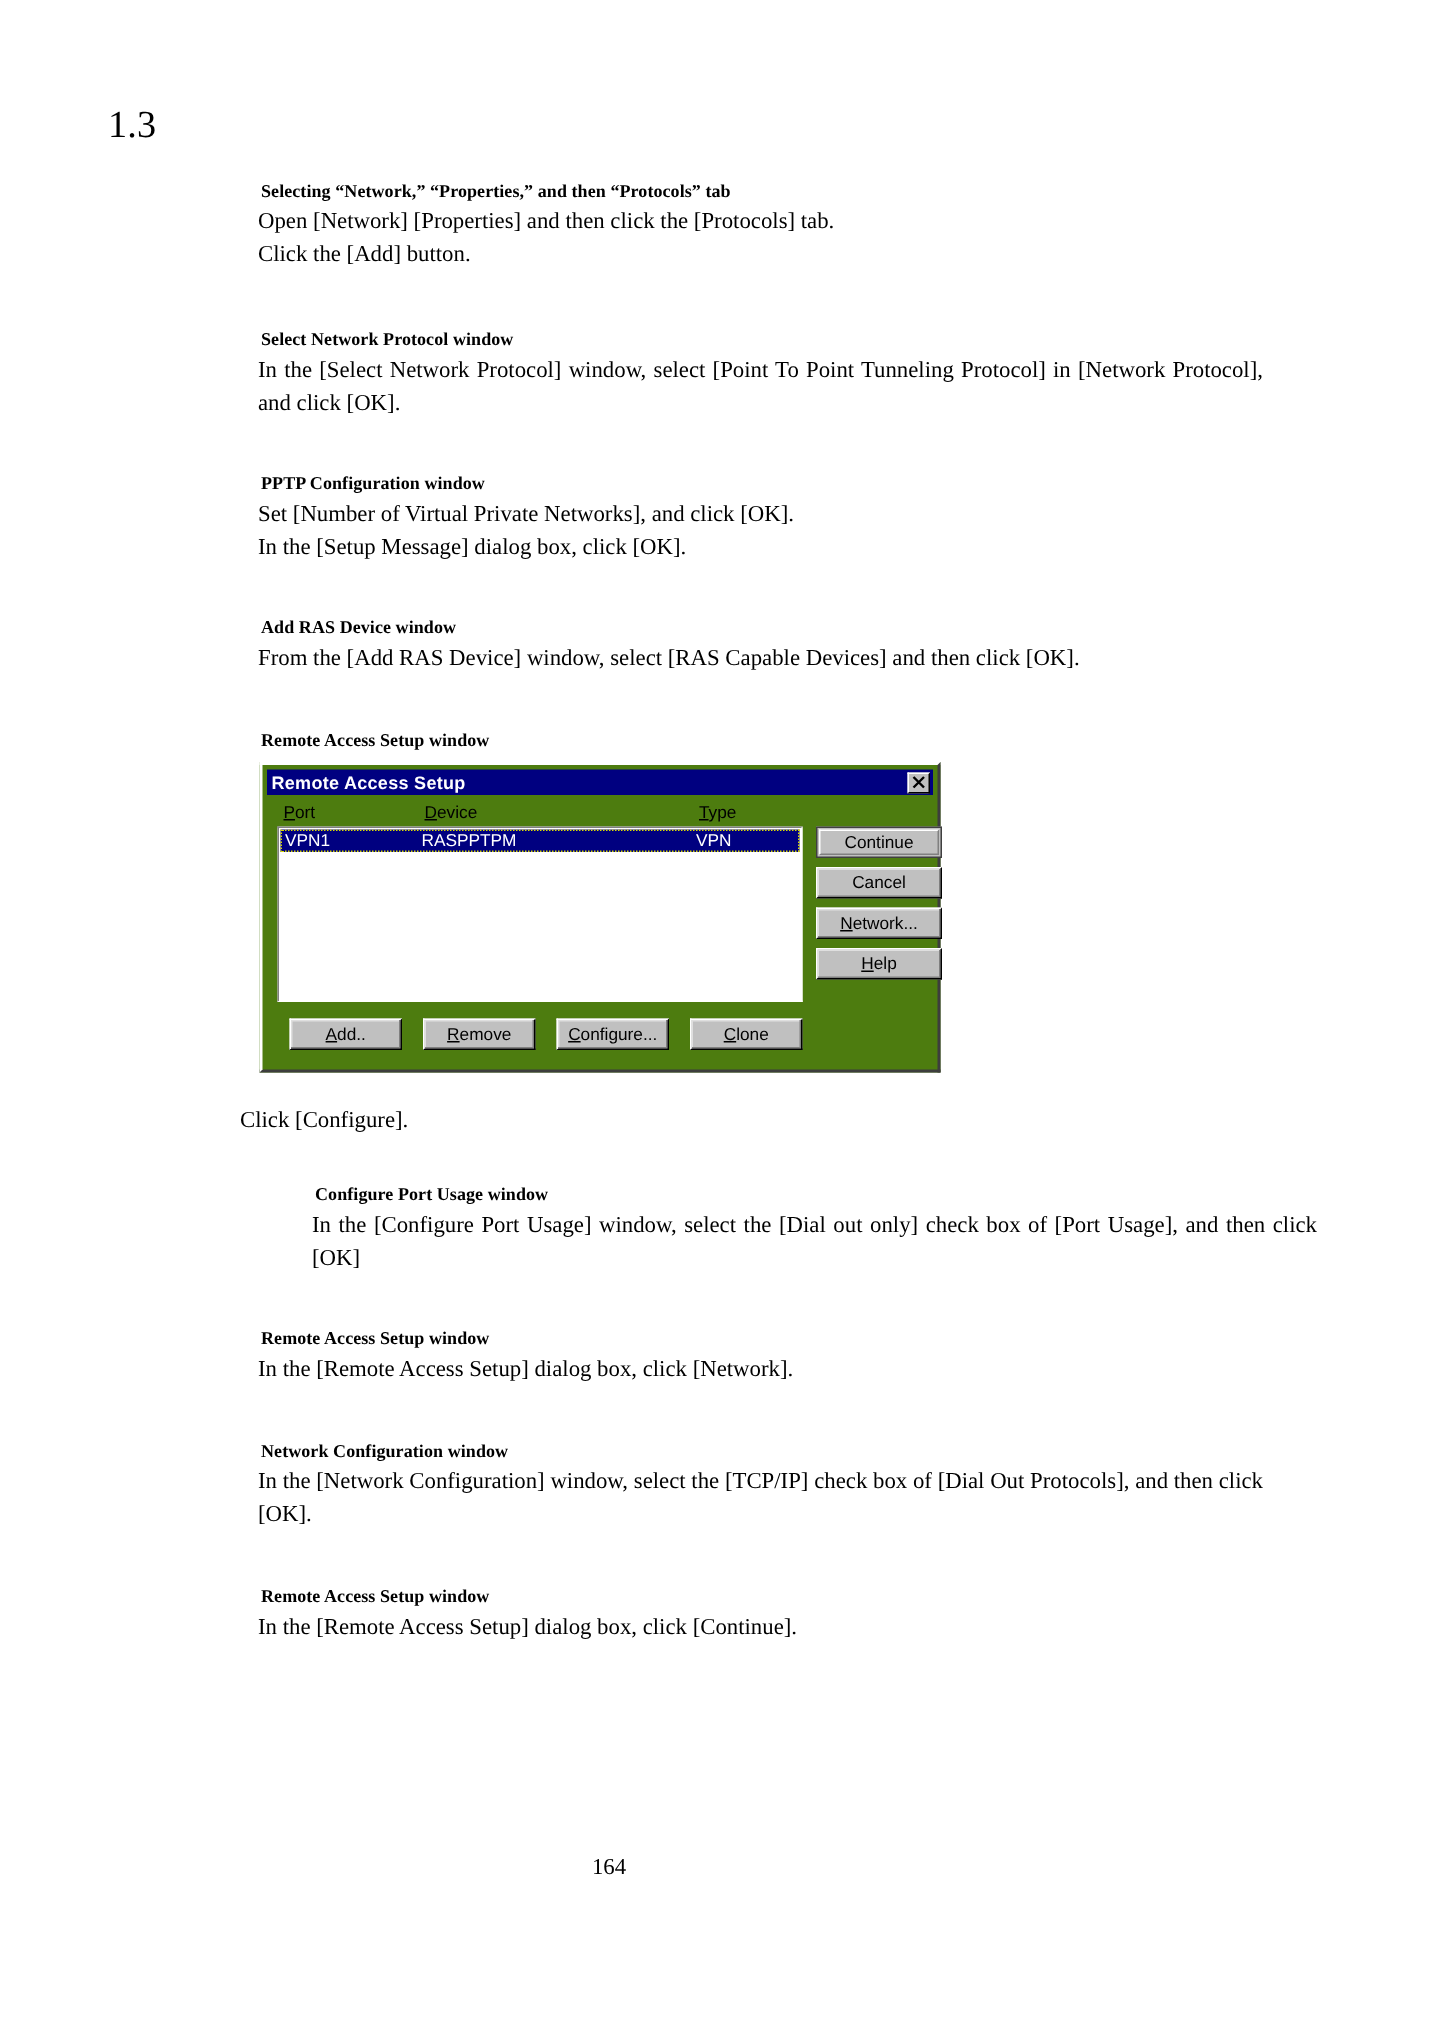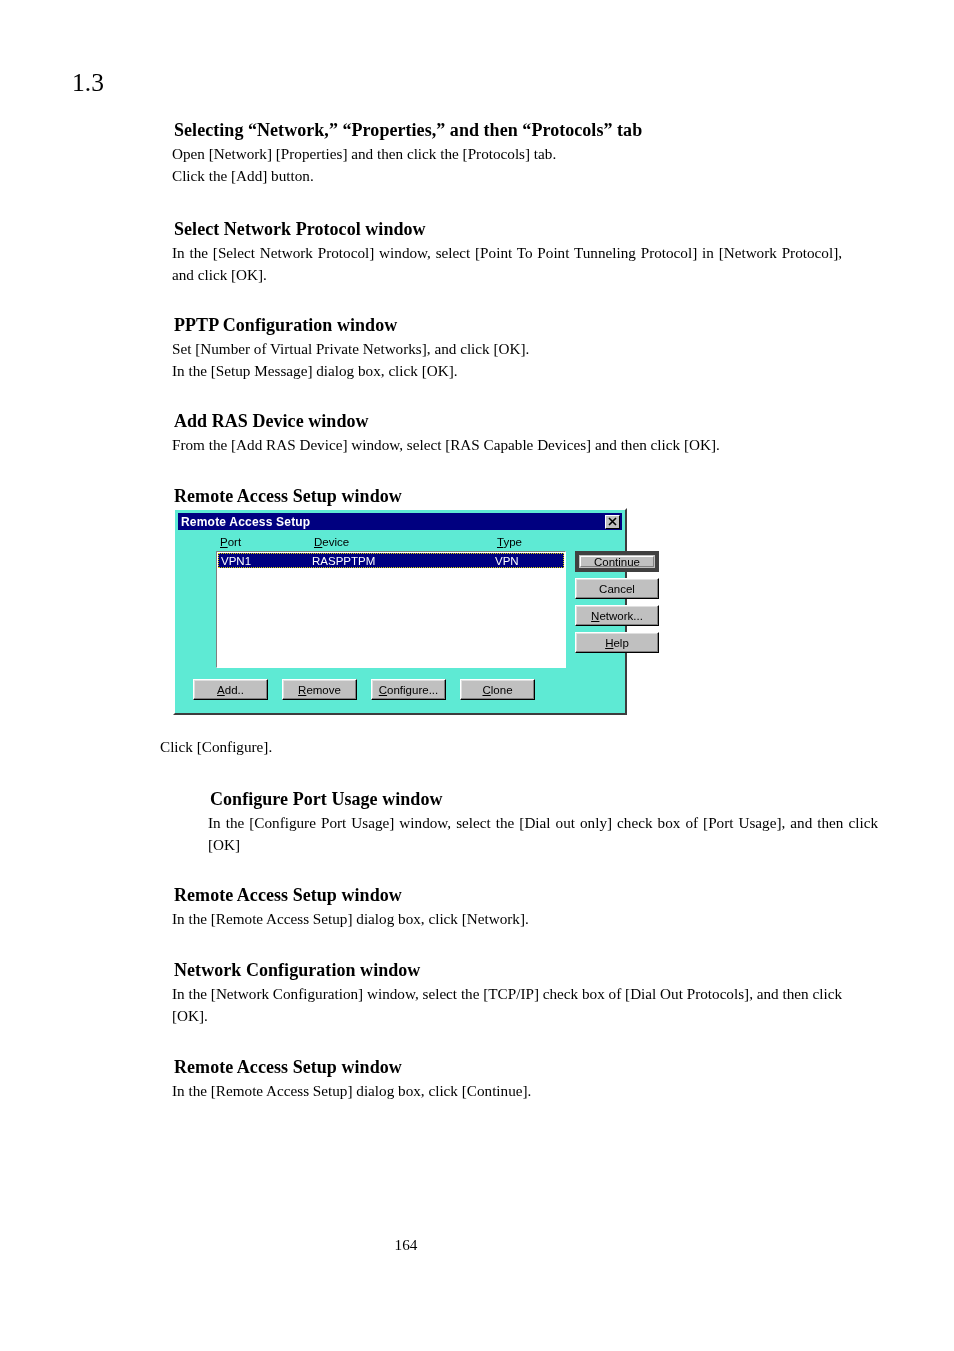--- a/index.html
+++ b/index.html
@@ -42,21 +42,21 @@
   }
 
   
   .section {
     position: absolute;
     left: 172px;
     width: 670px;
   }
   .sec-head {
     font-weight: bold;
-    font-size: 18px;
+    font-size: 12px;
     margin: 0 0 2px 2px;
     letter-spacing: 0.05px;
   }
   .sec-body {
     font-size: 15.2px;
     line-height: 22.4px;
     margin: 0;
   }
   .sec-body.justify {
     text-align: justify;
@@ -68,21 +68,21 @@
 
   
   .dialog-wrap {
     position: absolute;
     left: 173px;
     top: 508px;
   }
   .dialog {
     width: 454px;
     box-sizing: border-box;
-    background: #5eead4;
+    background: #4d7c0f;
     border-top: 2px solid #ffffff;
     border-left: 2px solid #ffffff;
     border-right: 2px solid #3d3d3d;
     border-bottom: 2px solid #3d3d3d;
     padding: 3px;
     font-family: "Liberation Sans", "DejaVu Sans", sans-serif;
   }
   .titlebar {
     height: 17px;
     background: #000080;
@@ -113,21 +113,20 @@
     box-sizing: border-box;
   }
   .close-btn svg { display: block; }
 
   .dialog-inner {
     padding: 6px 7px 8px 7px;
   }
   .list-area {
     display: flex;
     align-items: flex-start;
-    margin-left: 31px;
   }
   .list-col {
     flex: 0 0 350px;
   }
   .col-headers {
     display: flex;
     font-size: 11.5px;
     color: #000000;
     padding: 0 0 3px 4px;
     height: 15px;
@@ -191,21 +190,21 @@
     height: 21px;
     display: flex;
     align-items: center;
     justify-content: center;
     box-sizing: border-box;
     padding: 0;
     white-space: nowrap;
   }
   .btn u { text-decoration: underline; }
   .btn.default {
-    border: 4px solid #404040;
+    border: 1px solid #404040;
     box-shadow: none;
     position: relative;
     padding-left: 22px;
   }
   .btn.default > span.inner {
     position: absolute;
     left: 1px; top: 1px; right: 1px; bottom: 1px;
     background: #c0c0c0;
     border-top: 1px solid #ffffff;
     border-left: 1px solid #ffffff;

